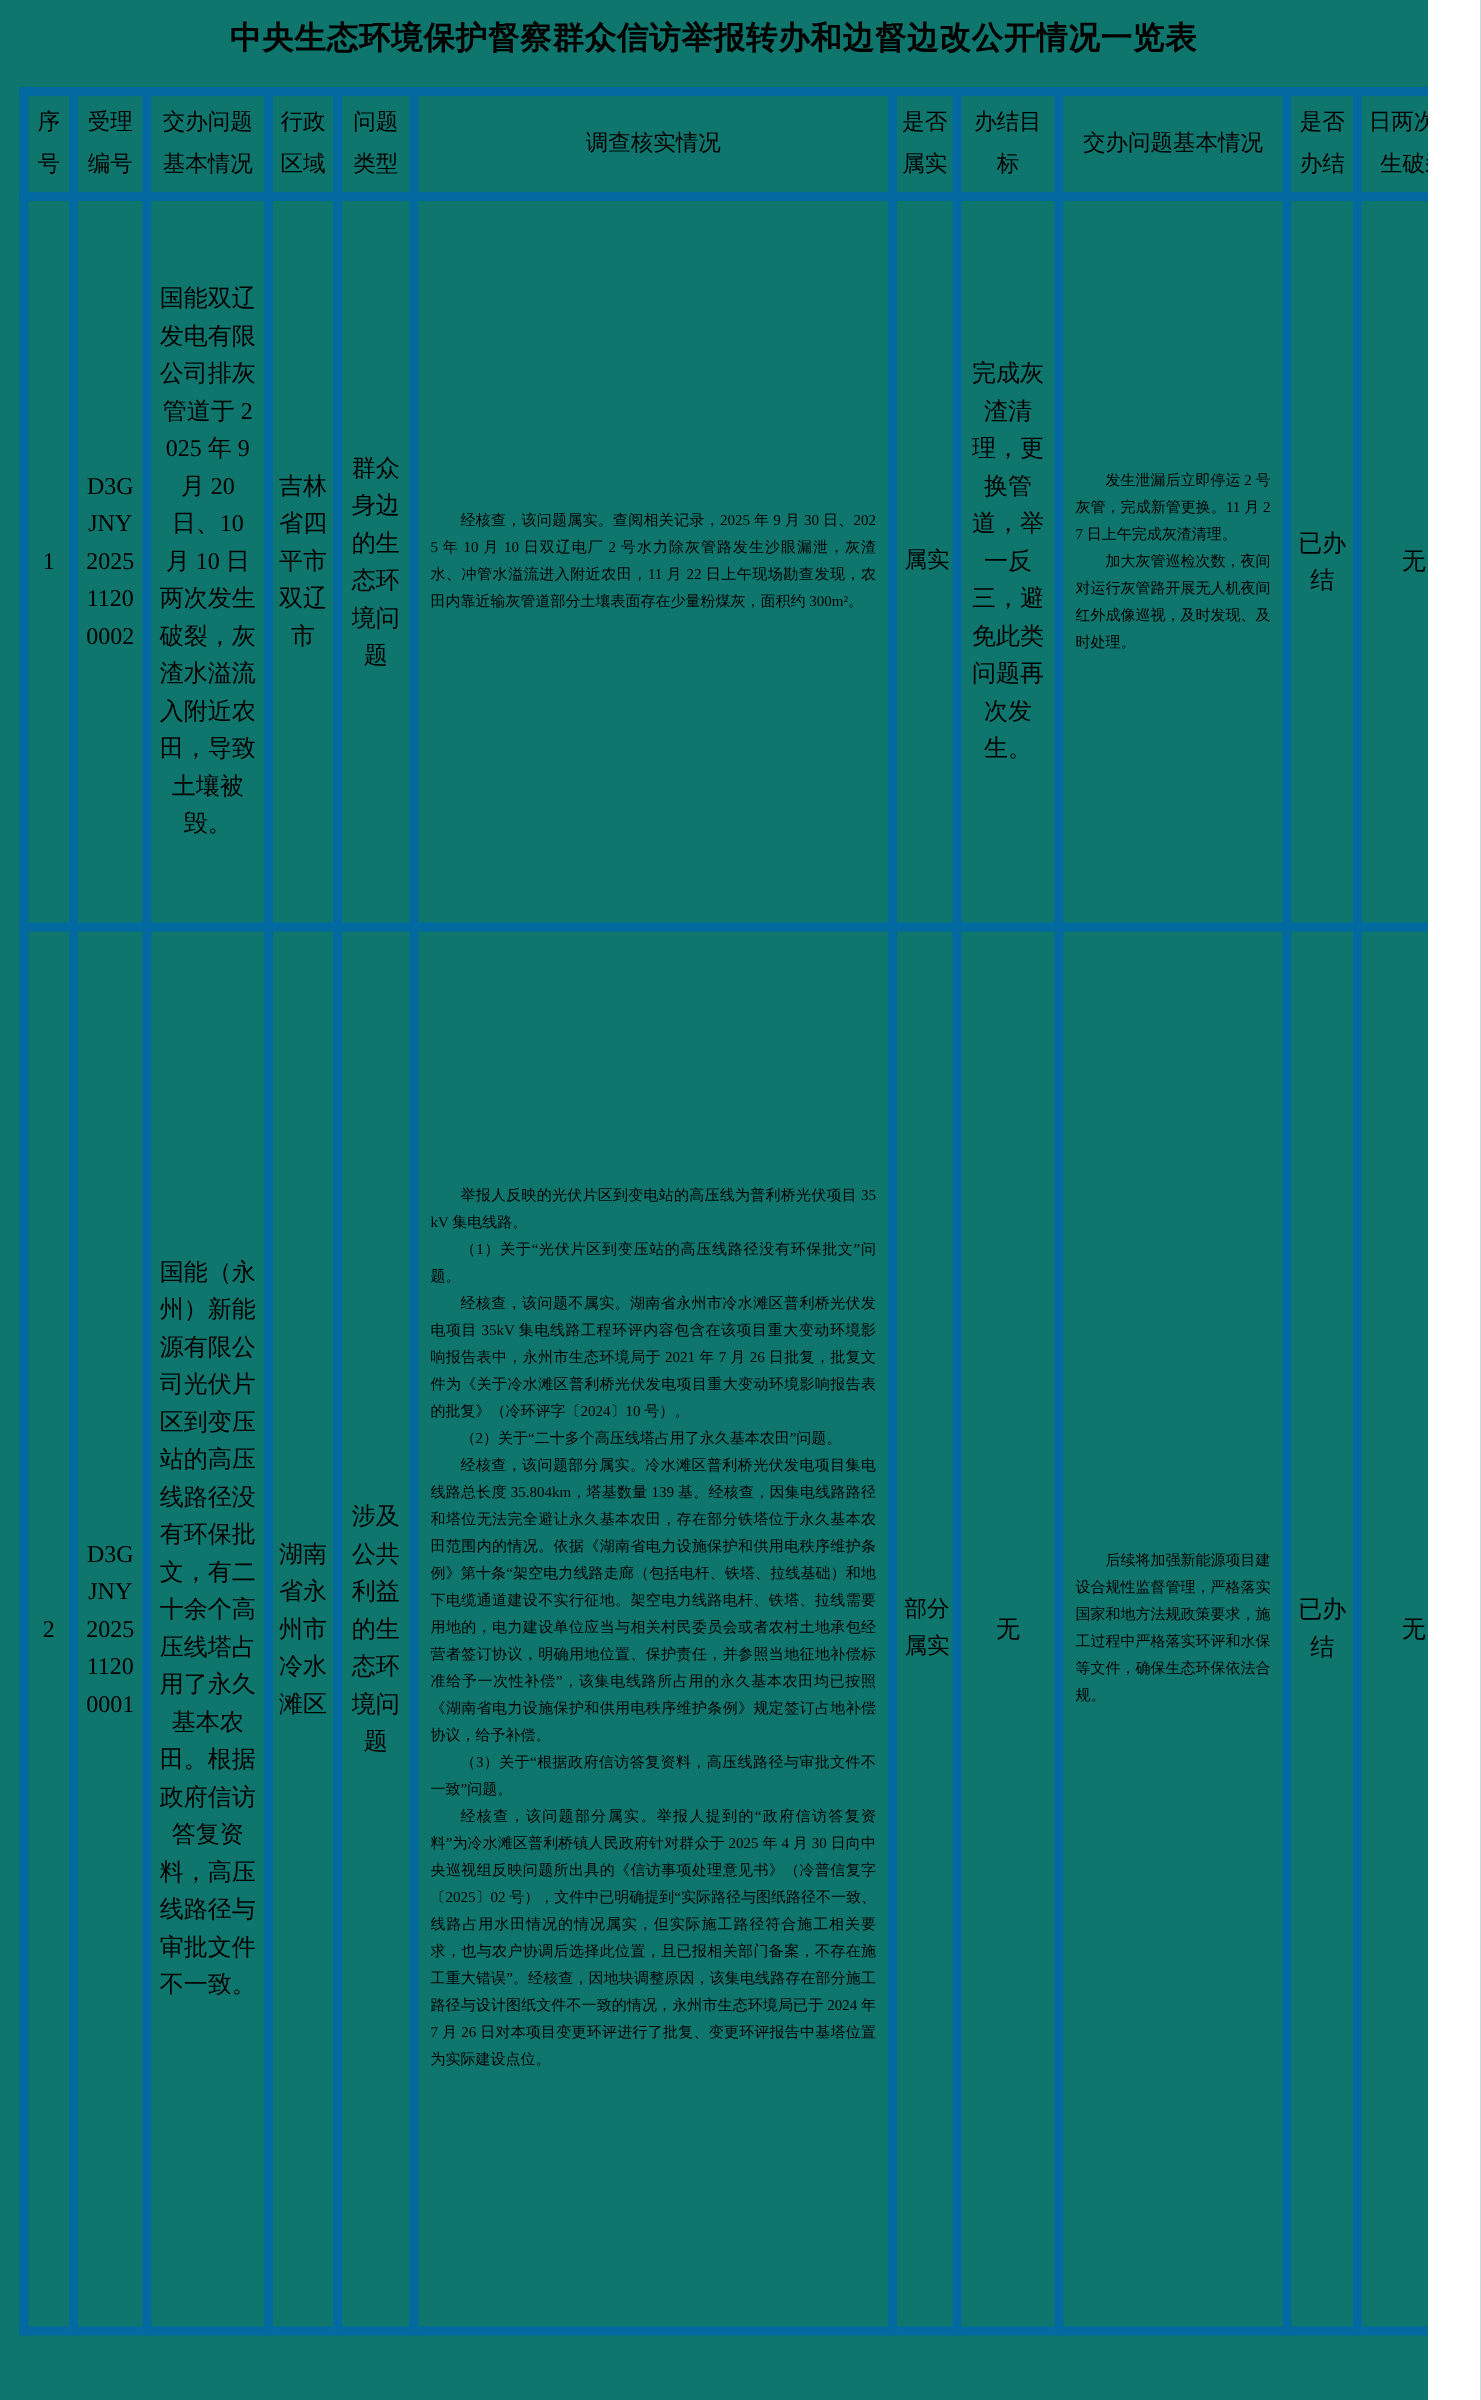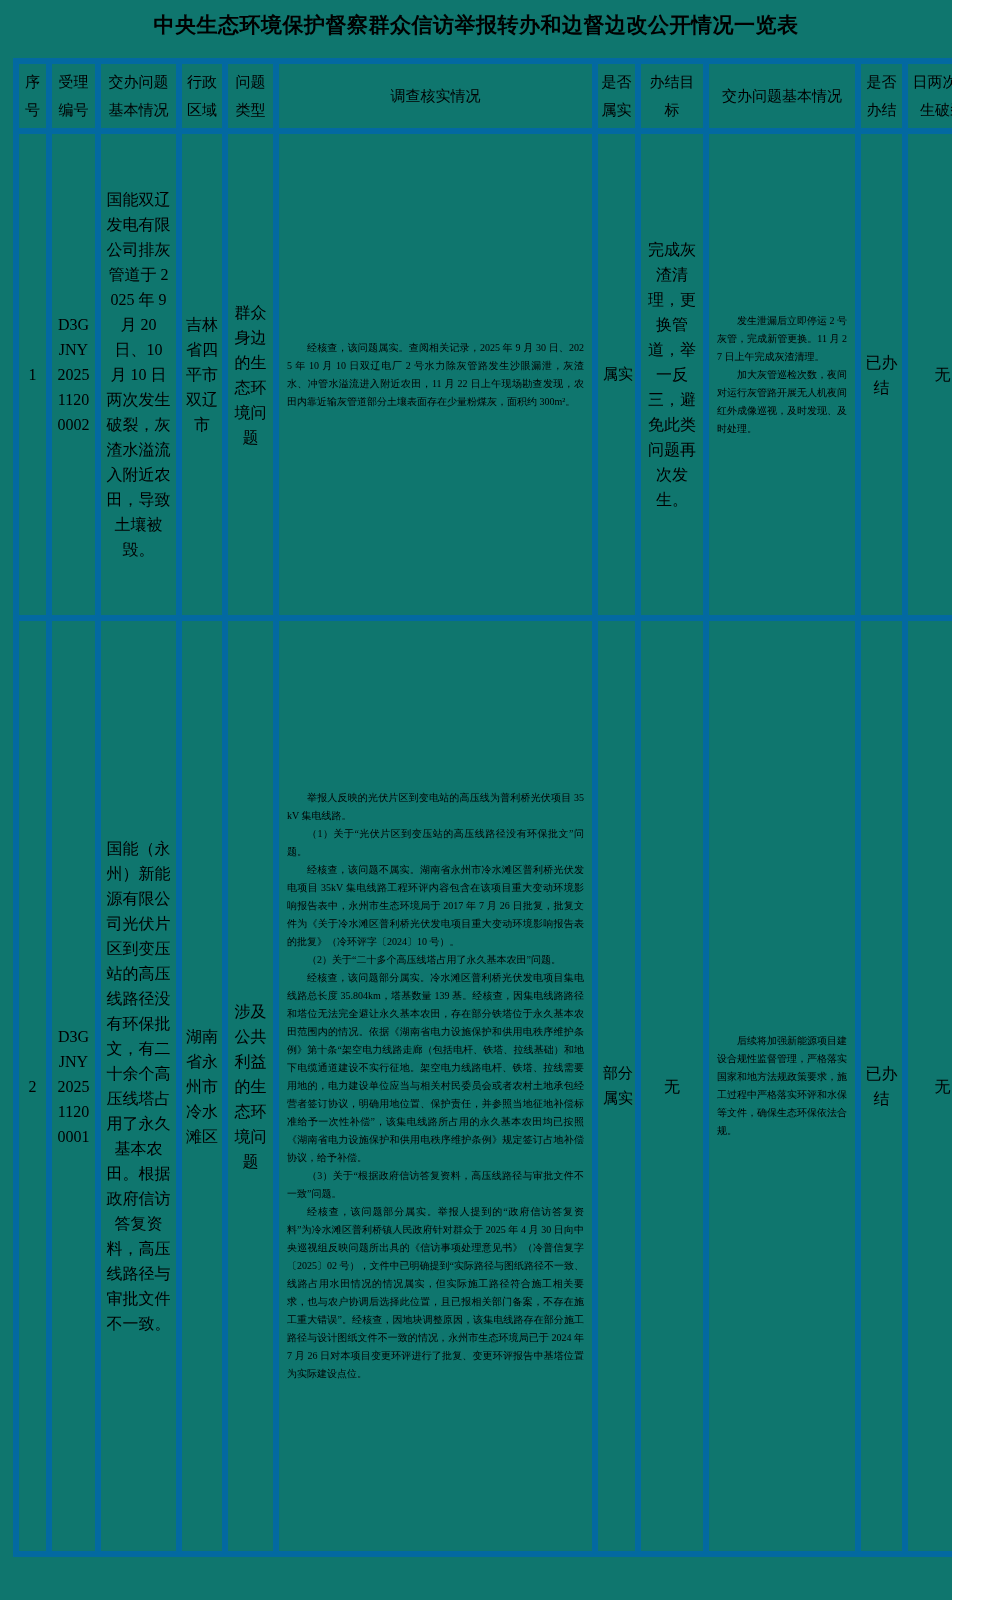--- a/index.html
+++ b/index.html
@@ -142,21 +142,21 @@
 JNY
 2025
 1120
 0001</td>
         <td class="center">国能（永州）新能源有限公司光伏片区到变压站的高压线路径没有环保批文，有二十余个高压线塔占用了永久基本农田。根据政府信访答复资料，高压线路径与审批文件不一致。</td>
         <td class="center">湖南省永州市冷水滩区</td>
         <td class="center">涉及公共利益的生态环境问题</td>
         <td class="long">
           <p>举报人反映的光伏片区到变电站的高压线为普利桥光伏项目 35kV 集电线路。</p>
           <p>（1）关于“光伏片区到变压站的高压线路径没有环保批文”问题。</p>
-          <p>经核查，该问题不属实。湖南省永州市冷水滩区普利桥光伏发电项目 35kV 集电线路工程环评内容包含在该项目重大变动环境影响报告表中，永州市生态环境局于 2017 年 7 月 26 日批复，批复文件为《关于冷水滩区普利桥光伏发电项目重大变动环境影响报告表的批复》（冷环评字〔2024〕10 号）。</p>
+          <p>经核查，该问题不属实。湖南省永州市冷水滩区普利桥光伏发电项目 35kV 集电线路工程环评内容包含在该项目重大变动环境影响报告表中，永州市生态环境局于 2021 年 7 月 26 日批复，批复文件为《关于冷水滩区普利桥光伏发电项目重大变动环境影响报告表的批复》（冷环评字〔2024〕10 号）。</p>
           <p>（2）关于“二十多个高压线塔占用了永久基本农田”问题。</p>
           <p>经核查，该问题部分属实。冷水滩区普利桥光伏发电项目集电线路总长度 35.804km，塔基数量 139 基。经核查，因集电线路路径和塔位无法完全避让永久基本农田，存在部分铁塔位于永久基本农田范围内的情况。依据《湖南省电力设施保护和供用电秩序维护条例》第十条“架空电力线路走廊（包括电杆、铁塔、拉线基础）和地下电缆通道建设不实行征地。架空电力线路电杆、铁塔、拉线需要用地的，电力建设单位应当与相关村民委员会或者农村土地承包经营者签订协议，明确用地位置、保护责任，并参照当地征地补偿标准给予一次性补偿”，该集电线路所占用的永久基本农田均已按照《湖南省电力设施保护和供用电秩序维护条例》规定签订占地补偿协议，给予补偿。</p>
           <p>（3）关于“根据政府信访答复资料，高压线路径与审批文件不一致”问题。</p>
           <p>经核查，该问题部分属实。举报人提到的“政府信访答复资料”为冷水滩区普利桥镇人民政府针对群众于 2025 年 4 月 30 日向中央巡视组反映问题所出具的《信访事项处理意见书》（冷普信复字〔2025〕02 号），文件中已明确提到“实际路径与图纸路径不一致、线路占用水田情况的情况属实，但实际施工路径符合施工相关要求，也与农户协调后选择此位置，且已报相关部门备案，不存在施工重大错误”。经核查，因地块调整原因，该集电线路存在部分施工路径与设计图纸文件不一致的情况，永州市生态环境局已于 2024 年 7 月 26 日对本项目变更环评进行了批复、变更环评报告中基塔位置为实际建设点位。</p>
         </td>
         <td class="small-center">部分属实</td>
         <td class="center">无</td>
         <td class="long">
           <p>后续将加强新能源项目建设合规性监督管理，严格落实国家和地方法规政策要求，施工过程中严格落实环评和水保等文件，确保生态环保依法合规。</p>
         </td>

